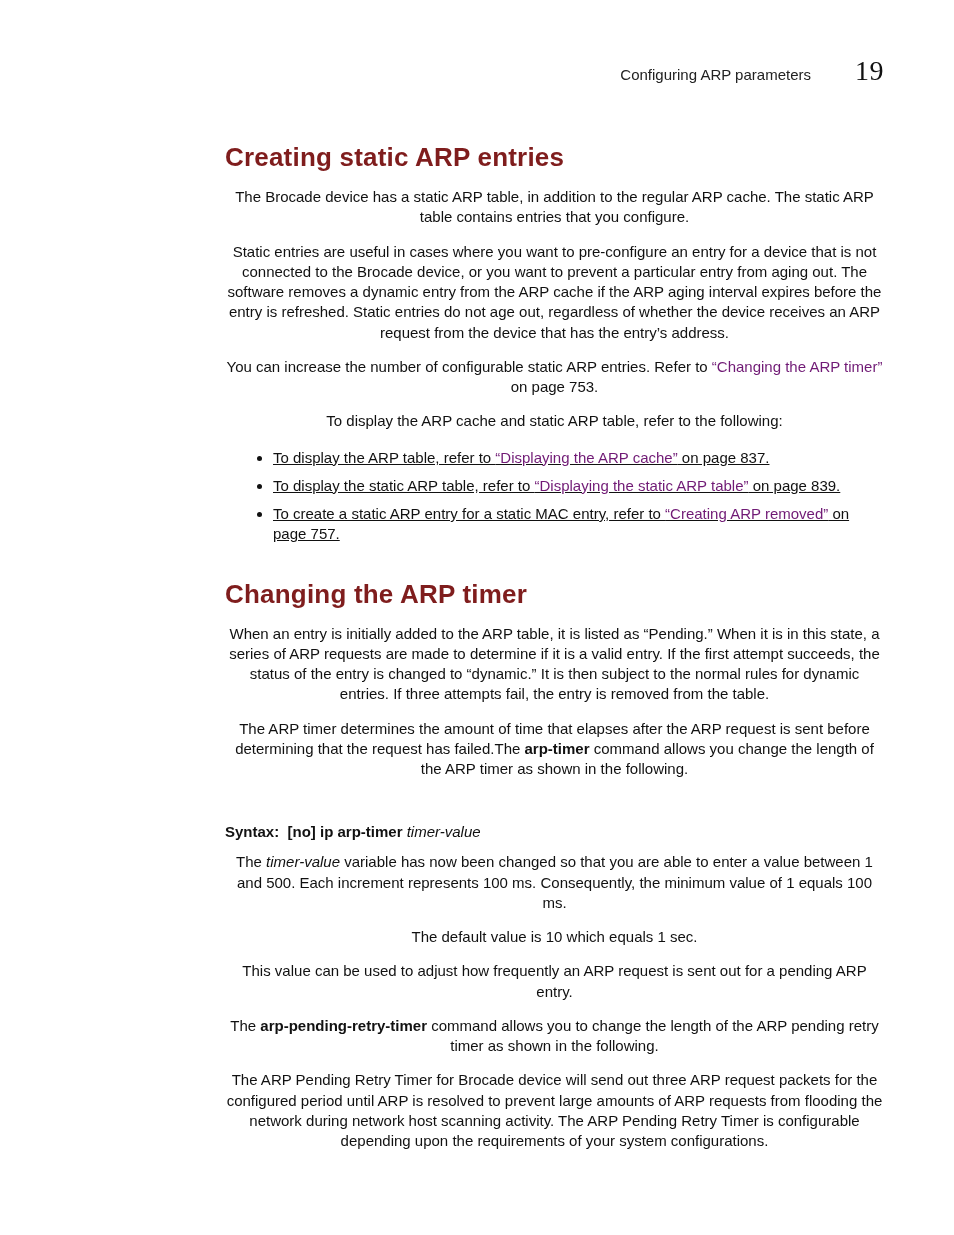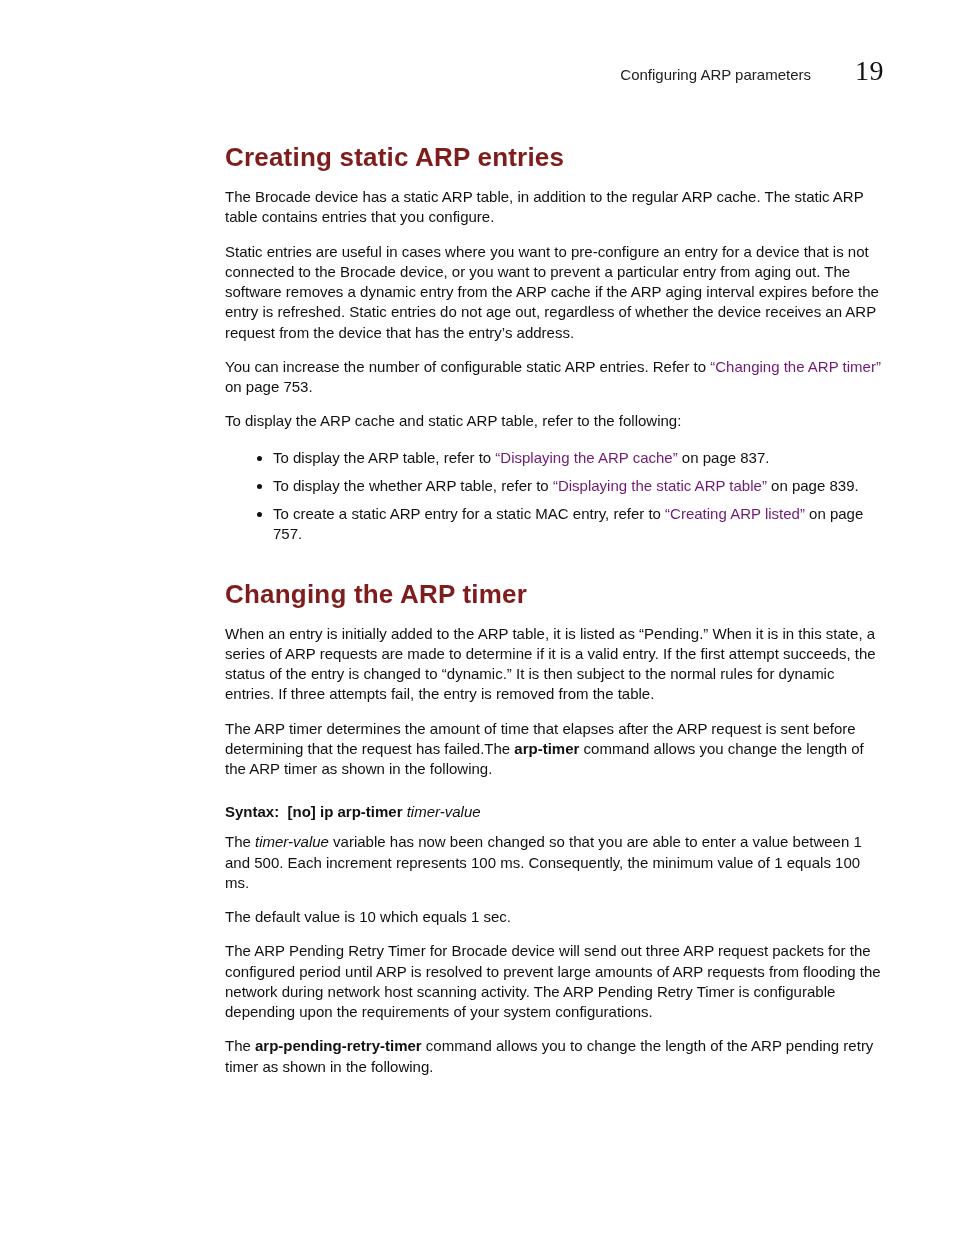--- a/index.html
+++ b/index.html
@@ -38,38 +38,40 @@
     font-weight: 700;
     font-size: 26px;
     letter-spacing: 0.2px;
     margin: 34px 0 14px 0;
     color: #7f1d1d;
   }
   .para {
     font-size: 15px;
     line-height: 1.35;
     margin: 0 0 14px 0;
+    text-align: center;
   }
   a.link {
     color: #701a75;
     text-decoration: none;
   }
   ul.bullets {
     list-style: disc;
     padding-left: 48px;
     margin: 16px 0 8px 0;
+    text-decoration: underline;
   }
   ul.bullets li {
     font-size: 15px;
     line-height: 1.35;
     margin: 0 0 8px 0;
   }
   .syntax {
     font-size: 15px;
-    margin: 24px 0 12px 0;
+    margin: 44px 0 12px 0;
   }
   .bold { font-weight: 700; }
   .ital { font-style: italic; }
 </style>
 </head>
 <body>
 
 <div class="page">
 
   <div class="running-head">
@@ -86,45 +88,46 @@
     <span>You can increase the number of configurable static ARP entries. Refer to </span><a href="#" class="link">“Changing the ARP timer”</a><span> on page 753.</span>
   </p>
 
   <p class="para">To display the ARP cache and static ARP table, refer to the following:</p>
 
   <ul class="bullets">
     <li>
       <span>To display the ARP table, refer to </span><a href="#" class="link">“Displaying the ARP cache”</a><span> on page 837.</span>
     </li>
     <li>
-      <span>To display the whether ARP table, refer to </span><a href="#" class="link">“Displaying the static ARP table”</a><span> on page 839.</span>
+      <span>To display the static ARP table, refer to </span><a href="#" class="link">“Displaying the static ARP table”</a><span> on page 839.</span>
     </li>
     <li>
-      <span>To create a static ARP entry for a static MAC entry, refer to </span><a href="#" class="link">“Creating ARP listed”</a><span> on page 757.</span>
+      <span>To create a static ARP entry for a static MAC entry, refer to </span><a href="#" class="link">“Creating ARP removed”</a><span> on page 757.</span>
     </li>
   </ul>
 
   <div class="h2">Changing the ARP timer</div>
 
   <p class="para">When an entry is initially added to the ARP table, it is listed as “Pending.” When it is in this state, a series of ARP requests are made to determine if it is a valid entry. If the first attempt succeeds, the status of the entry is changed to “dynamic.” It is then subject to the normal rules for dynamic entries. If three attempts fail, the entry is removed from the table.</p>
 
   <p class="para">
     <span>The ARP timer determines the amount of time that elapses after the ARP request is sent before determining that the request has failed.The </span><span class="bold">arp-timer</span><span> command allows you change the length of the ARP timer as shown in the following.</span>
   </p>
 
   <p class="syntax">
     <span class="bold">Syntax:</span>&nbsp;&nbsp;<span class="bold">[no] ip arp-timer</span>&nbsp;<span class="ital">timer-value</span>
   </p>
 
   <p class="para">
     <span>The </span><span class="ital">timer-value</span><span> variable has now been changed so that you are able to enter a value between 1 and 500. Each increment represents 100 ms. Consequently, the minimum value of 1 equals 100 ms.</span>
   </p>
 
   <p class="para">The default value is 10 which equals 1 sec.</p>
+  <p class="para">This value can be used to adjust how frequently an ARP request is sent out for a pending ARP entry.</p>
 
-
-  <p class="para">The ARP Pending Retry Timer for Brocade device will send out three ARP request packets for the configured period until ARP is resolved to prevent large amounts of ARP requests from flooding the network during network host scanning activity. The ARP Pending Retry Timer is configurable depending upon the requirements of your system configurations.</p>
 
   <p class="para">
     <span>The </span><span class="bold">arp-pending-retry-timer</span><span> command allows you to change the length of the ARP pending retry timer as shown in the following.</span>
   </p>
 
+  <p class="para">The ARP Pending Retry Timer for Brocade device will send out three ARP request packets for the configured period until ARP is resolved to prevent large amounts of ARP requests from flooding the network during network host scanning activity. The ARP Pending Retry Timer is configurable depending upon the requirements of your system configurations.</p>
+
 </div>
 
 </body></html>

